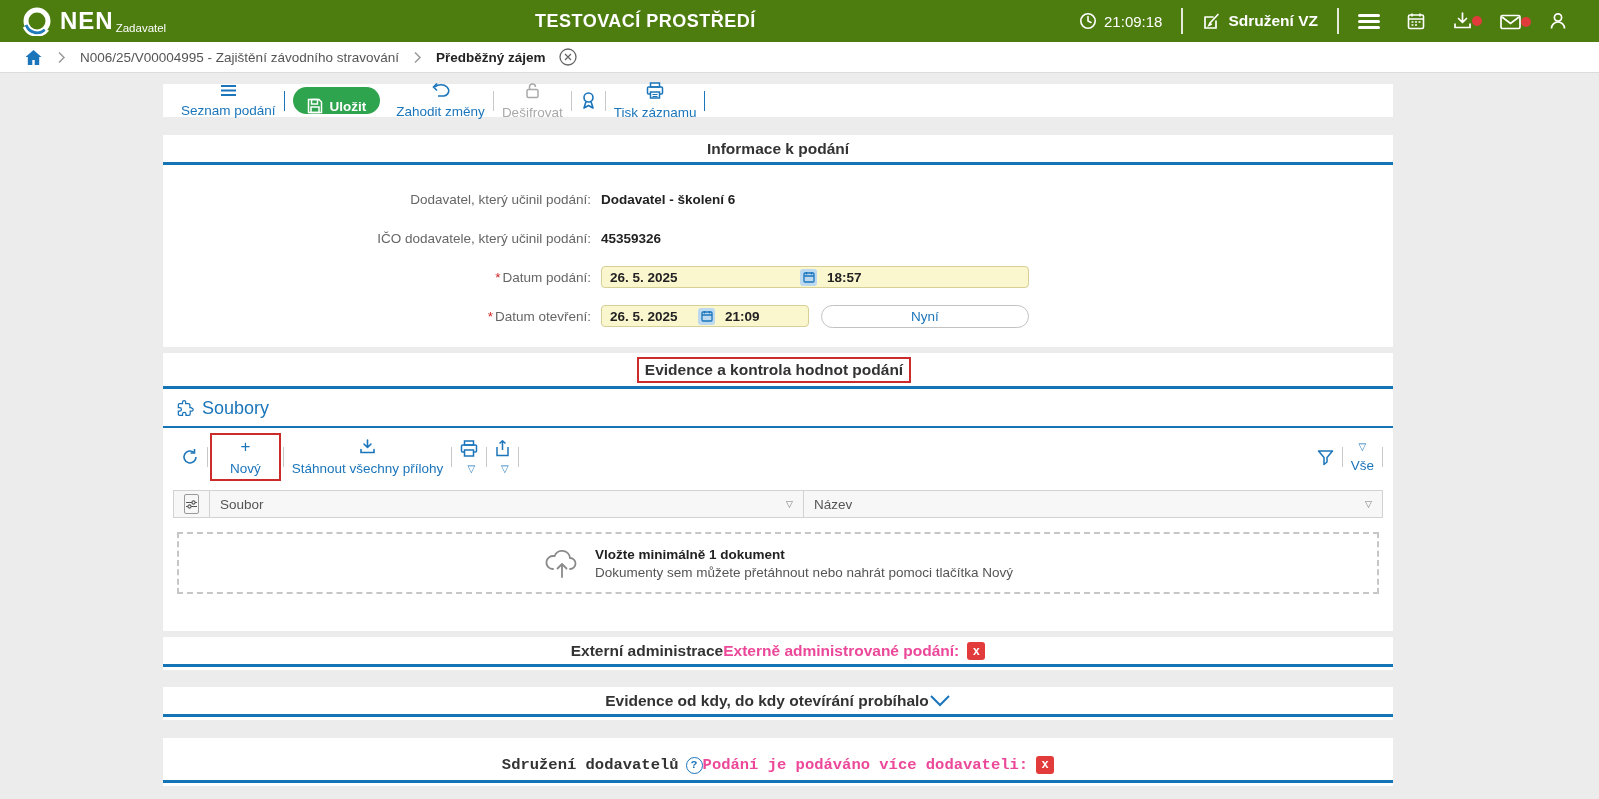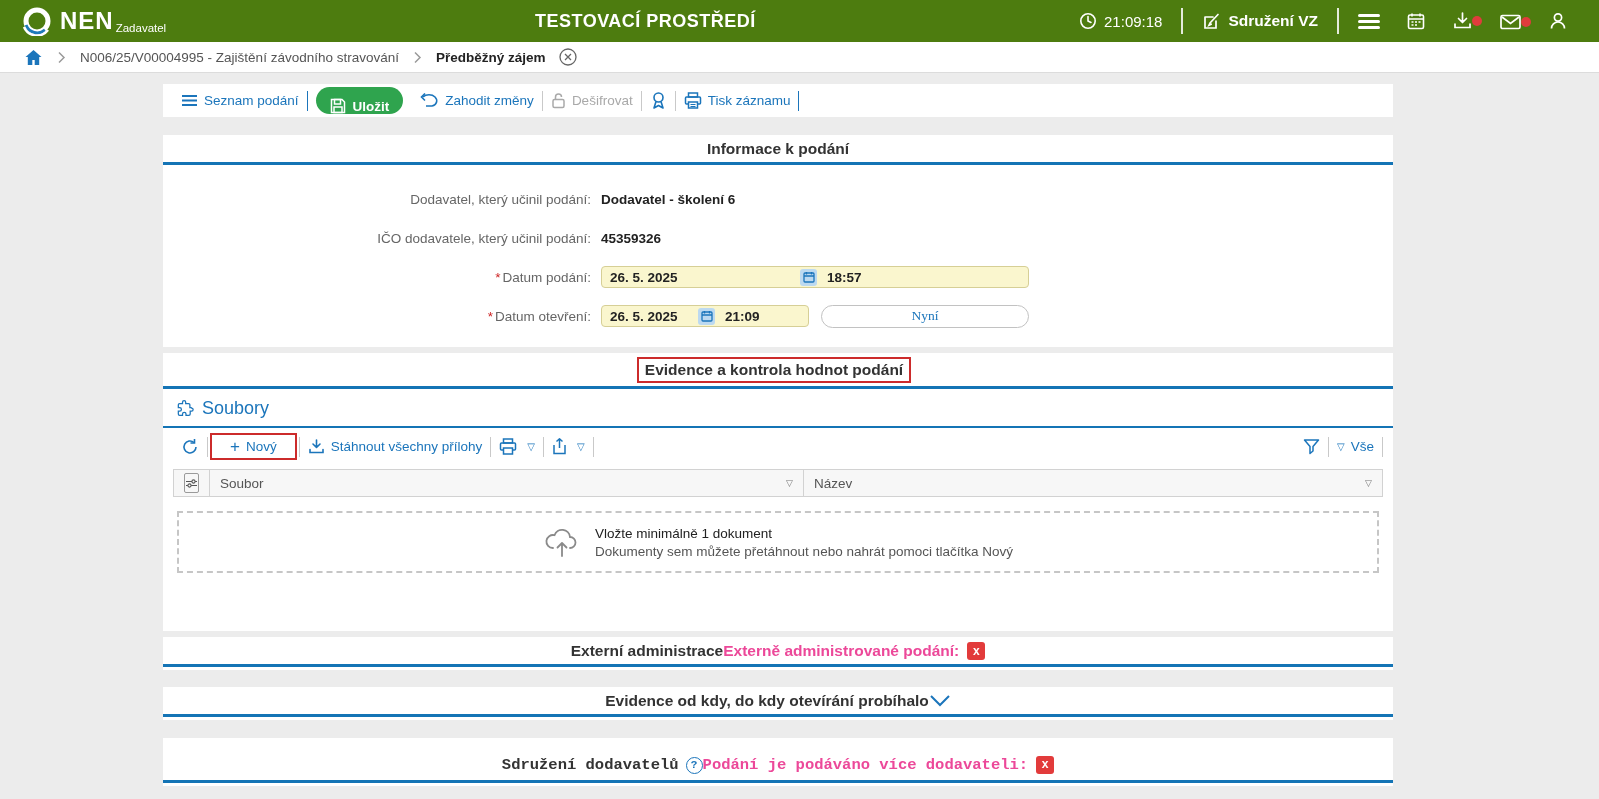--- a/index.html
+++ b/index.html
@@ -32,59 +32,59 @@
   .panel-header { display:flex; align-items:center; justify-content:center; padding:0 12px; height:30px; border-bottom:3px solid #1474b5; }
   .panel-title { font-size:15.5px; font-weight:bold; color:#333; }
   .red-annot { border:2px solid #cc2b2b; }
   .red-annot.title-box { padding:2px 6px; margin-left:-8px; }
   .header-flag { display:flex; align-items:center; gap:8px; }
   .flag-label { font-size:15.5px; font-weight:bold; color:#ec4899; }
   .flag-badge { width:18px; height:18px; background:#e23b3b; border-radius:3px; color:#fff; font-weight:bold; font-size:12px; display:flex; align-items:center; justify-content:center; line-height:1; cursor:pointer; }
 
   
   #toolbar-panel { top:84px; height:33px; display:flex; align-items:center; padding:0 10px; }
-  .tool { display:flex; align-items:center; gap:6px; color:#1b75bb; cursor:pointer; padding:0 8px; font-size:13.5px; }
+  .tool { display:flex; align-items:center; gap:6px; color:#1b75bb; cursor:pointer; padding:0 8px; font-size:13.5px;flex-direction:column; }
   .tool.disabled { color:#a9a9a9; cursor:default; }
   .v-div { width:1px; height:20px; background:#c9c9c9; }
   .v-div.blue { background:#1b75bb; }
   .btn-green { display:flex; align-items:flex-end; gap:7px; background:#2fa44e; color:#fff; font-weight:bold; border:none; border-radius:16px; height:27px; padding:0 14px; margin:0 8px; font-size:13.5px; cursor:pointer; font-family:inherit; }
 
   
   #info-panel { top:135px; height:212px; }
   .field-row { display:flex; align-items:center; height:22px; margin-top:17px; }
   .field-row.first { margin-top:23px; }
   .f-label { width:428px; text-align:right; color:#666; }
   .req { color:#cc2222; margin-right:2px; }
   .f-value { margin-left:10px; font-weight:bold; color:#222; }
   .date-field { display:flex; align-items:center; margin-left:10px; background:#faf6ce; border:1px solid #d6cf96; border-radius:4px; height:22px; padding:0 8px; font-weight:bold; color:#222; cursor:text; }
   .df-wide { width:428px; }
   .df-narrow { width:208px; }
   .df-date-wide { width:190px; }
   .df-date-narrow { width:88px; }
   .cal-btn { width:17px; height:17px; background:#bcd9f0; border-radius:3px; display:flex; align-items:center; justify-content:center; cursor:pointer; }
   .df-time { margin-left:10px; }
-  .btn-now { width:208px; height:23px; margin-left:12px; background:#fff; border:1px solid #c2c2c2; border-radius:12px; color:#1b75bb; font-size:13.5px; display:flex; align-items:center; justify-content:center; cursor:pointer; font-family:Liberation Serif, serif; }
+  .btn-now { width:208px; height:23px; margin-left:12px; background:#fff; border:1px solid #c2c2c2; border-radius:12px; color:#1b75bb; font-size:13.5px; display:flex; align-items:center; justify-content:center; cursor:pointer; font-family:Liberation Sans, sans-serif; }
 
   
   #files-panel { top:353px; height:278px; }
   .sub-title-row { display:flex; align-items:center; gap:8px; padding:9px 12px 7px; border-bottom:2px solid #1474b5; }
   .sub-title { color:#1b75bb; font-size:18px; }
   .files-toolbar { display:flex; align-items:center; padding:5px 10px; }
   .ft-gap { flex:1; }
   .dd-tri { color:#1b75bb; font-size:10px; margin-left:4px; }
   .red-annot.novy-box { display:flex; align-items:center; padding:3px 10px; margin:0 2px; }
   .grid-header { display:flex; margin:4px 10px 0; height:28px; background:#f7f7f7; border:1px solid #d2d2d2; align-items:stretch; color:#555; }
   .gh-cell { display:flex; align-items:center; padding:0 10px; border-right:1px solid #d2d2d2; }
   .gh-config { width:36px; justify-content:center; }
   .gh-soubor { flex:1; }
   .gh-nazev { width:578px; border-right:none; }
   .sort-tri { margin-left:auto; color:#777; font-size:9px; cursor:pointer; }
   .cfg-box { width:20px; height:20px; border:1px solid #9a9a9a; border-radius:2px; display:flex; align-items:center; justify-content:center; cursor:pointer; }
   .dropzone { margin:14px 14px 0; height:62px; border:2px dashed #c6c6c6; display:flex; align-items:center; justify-content:center; gap:14px; }
-  .dz-title { font-weight:normal; color:#222; margin-bottom:3px; }
+  .dz-title { font-weight:bold; color:#222; margin-bottom:3px; }
   .dz-hint { color:#555; }
 
   
   #external-panel { top:637px; height:33px; }
   #evidence-panel { top:687px; height:33px; }
   #consortium-panel { top:738px; height:48px; }
   #consortium-panel .panel-header { height:45px; align-items:flex-end; padding-bottom:6px;font-family:Liberation Mono, monospace; }
   .title-with-help { display:flex; align-items:center; gap:7px; }
   .help-icon { width:17px; height:17px; border:1.5px solid #1b75bb; border-radius:50%; color:#1b75bb; font-size:11px; font-weight:bold; display:flex; align-items:center; justify-content:center; cursor:pointer; }
   .chev-down { cursor:pointer; display:flex; align-items:center; }

